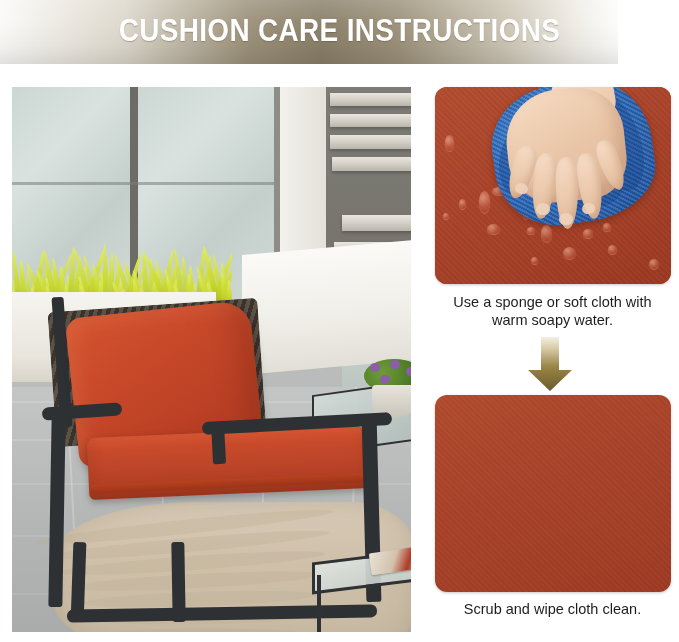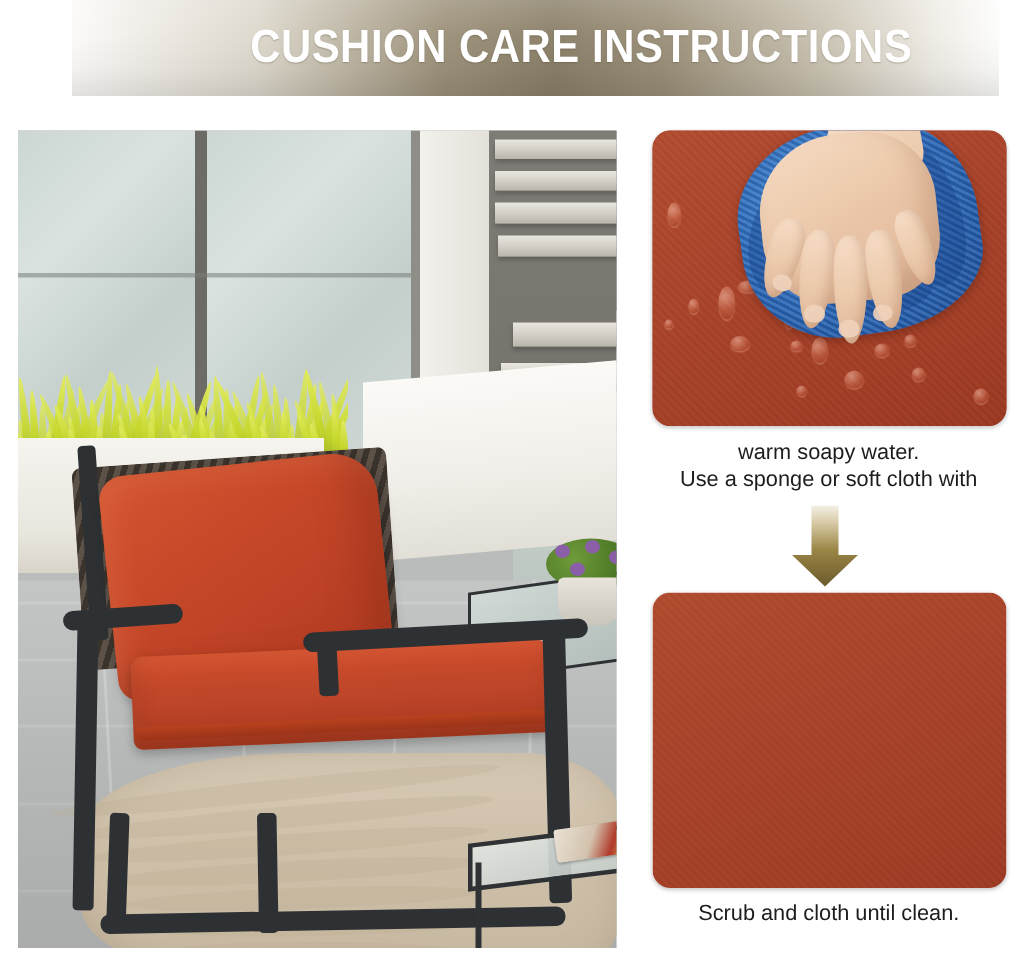--- a/index.html
+++ b/index.html
@@ -25,21 +25,20 @@
         #fbfaf8 0%,
         #efece6 8%,
         #ddd8cc 20%,
         #9c917a 40%,
         #8a7f68 52%,
         #9b9079 64%,
         #cdc6b6 82%,
         #efecE5 93%,
         #fdfdfc 100%);
     overflow: hidden;
-    margin-left: 48px;
   }
   .header-band::after {
     content: "";
     position: absolute;
     left: 0; top: 0;
     width: 100%; height: 100%;
     background: linear-gradient(to bottom,
         rgba(255,255,255,0.18) 0%,
         rgba(255,255,255,0.04) 35%,
         rgba(0,0,0,0.03) 72%,
@@ -591,36 +590,36 @@
     <div class="finger" style="left:144px; top:66px; width:22px; height:66px; transform:rotate(-8deg);"></div>
     <div class="finger" style="left:166px; top:52px; width:20px; height:52px; transform:rotate(-20deg);"></div>
 
     <div class="nail" style="left:80px;  top:96px;  width:13px; height:11px; transform:rotate(16deg);"></div>
     <div class="nail" style="left:101px; top:116px; width:14px; height:12px;"></div>
     <div class="nail" style="left:124px; top:126px; width:14px; height:12px;"></div>
     <div class="nail" style="left:147px; top:116px; width:13px; height:11px; transform:rotate(-8deg);"></div>
   </div>
 
   <div class="caption caption-top">
+    <div>Use a sponge or soft cloth with</div>
     <div>warm soapy water.</div>
-    <div>Use a sponge or soft cloth with</div>
   </div>
 
   <div class="arrow-wrap">
     <svg width="241" height="56" viewBox="0 0 241 56">
       <defs>
         <linearGradient id="arrGrad" x1="0" y1="0" x2="0" y2="1">
           <stop offset="0%" stop-color="#f3efe4"></stop>
           <stop offset="22%" stop-color="#d6c9a4"></stop>
           <stop offset="55%" stop-color="#9a8546"></stop>
           <stop offset="100%" stop-color="#6b5a2c"></stop>
         </linearGradient>
       </defs>
       <path d="M109 0 H127 V33 H140 L118 54 L96 33 H109 Z" fill="url(#arrGrad)"></path>
     </svg>
   </div>
 
   <div class="swatch swatch-bottom"></div>
 
   <div class="caption caption-bottom">
-    <div>Scrub and cloth until clean.</div>
+    <div>Scrub and wipe cloth clean.</div>
   </div>
 </div>
 
 </body></html>

